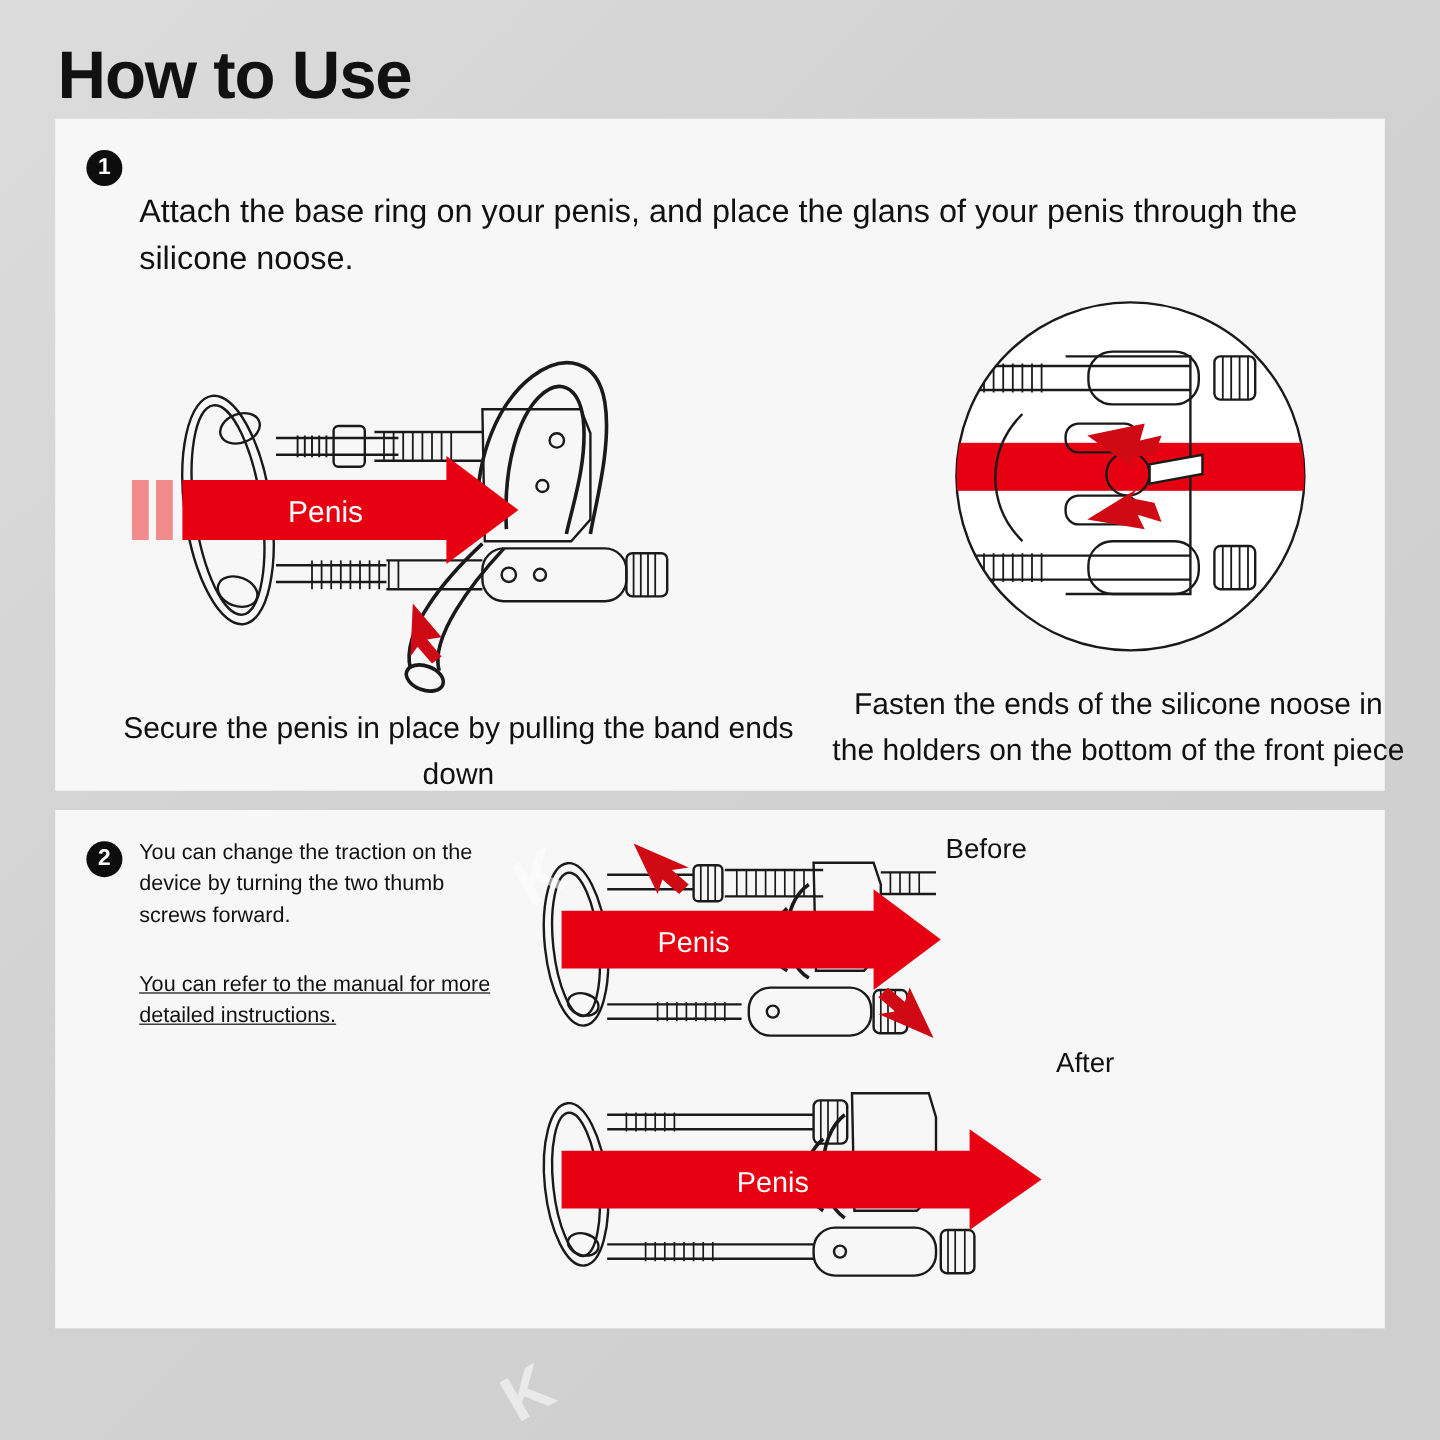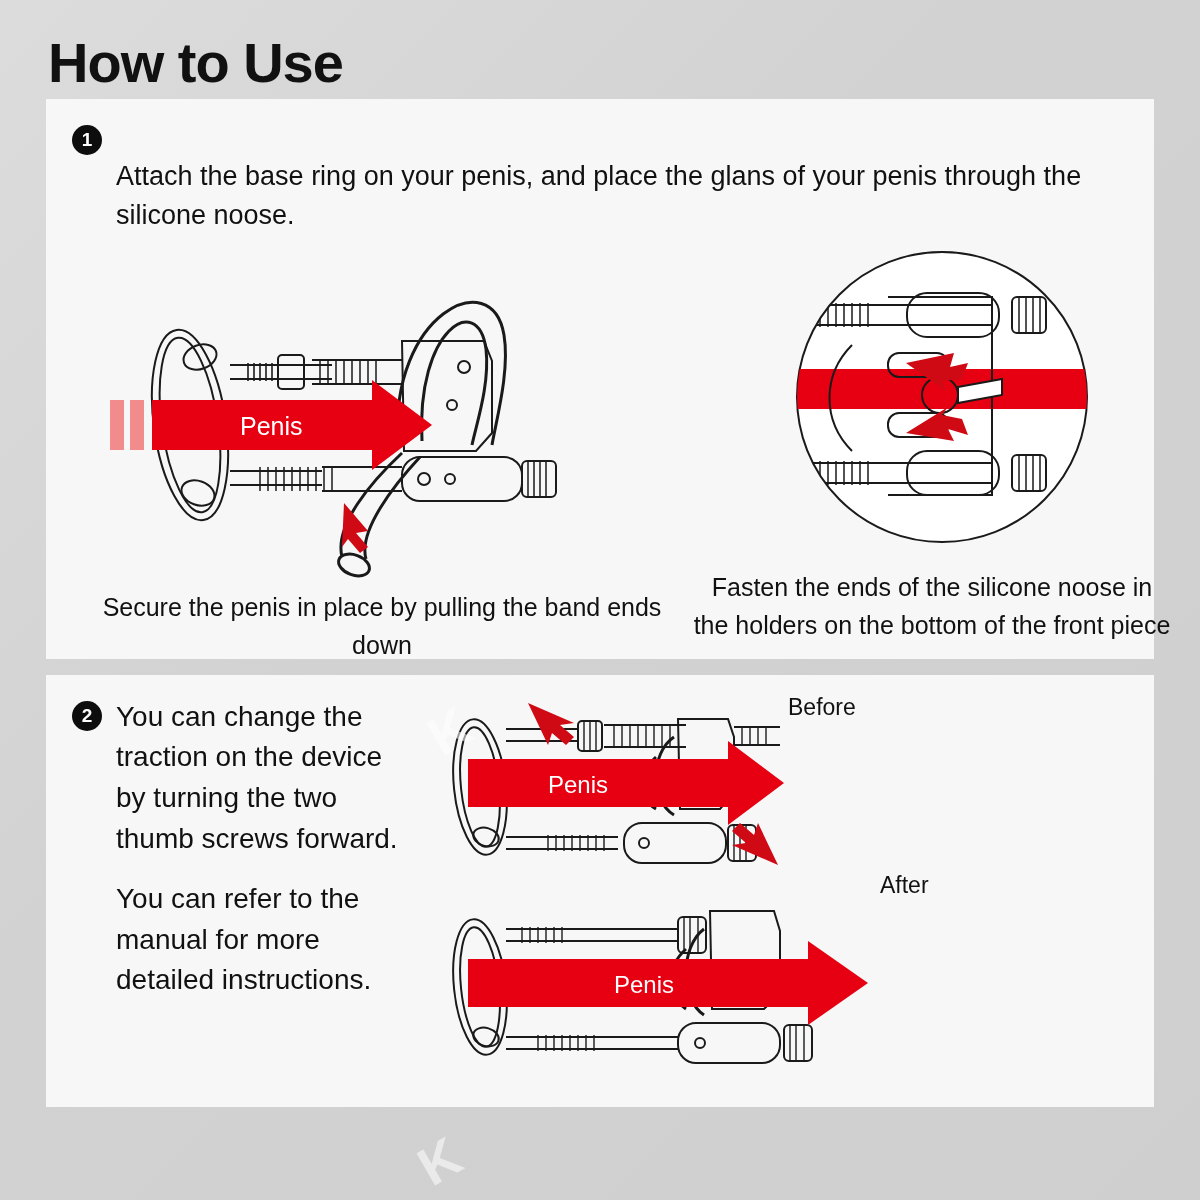--- a/index.html
+++ b/index.html
@@ -85,24 +85,24 @@
     font-size: 25px;
     line-height: 1.5;
     text-align: center;
   }
   .cap-left { margin-top: 4px; text-align: center; }
   .cap-right { margin-top: 4px; }
 
   .step2-body { display: flex; gap: 10px; }
   .step2-text-col { width: 370px; }
   .step2-para {
-    font-size: 28px;
+    font-size: 18px;
     line-height: 1.45;
   }
-  .step2-para.second { margin-top: 20px; }
+  .step2-para.second { margin-top: 32px; text-decoration: underline; }
   .step2-figs { flex: 1; position: relative; }
   svg { display: block; }
   .wm {
     position: absolute;
     color: rgba(255,255,255,0.55);
     font-size: 54px;
     font-weight: bold;
     transform: rotate(-30deg);
     pointer-events: none;
     user-select: none;

